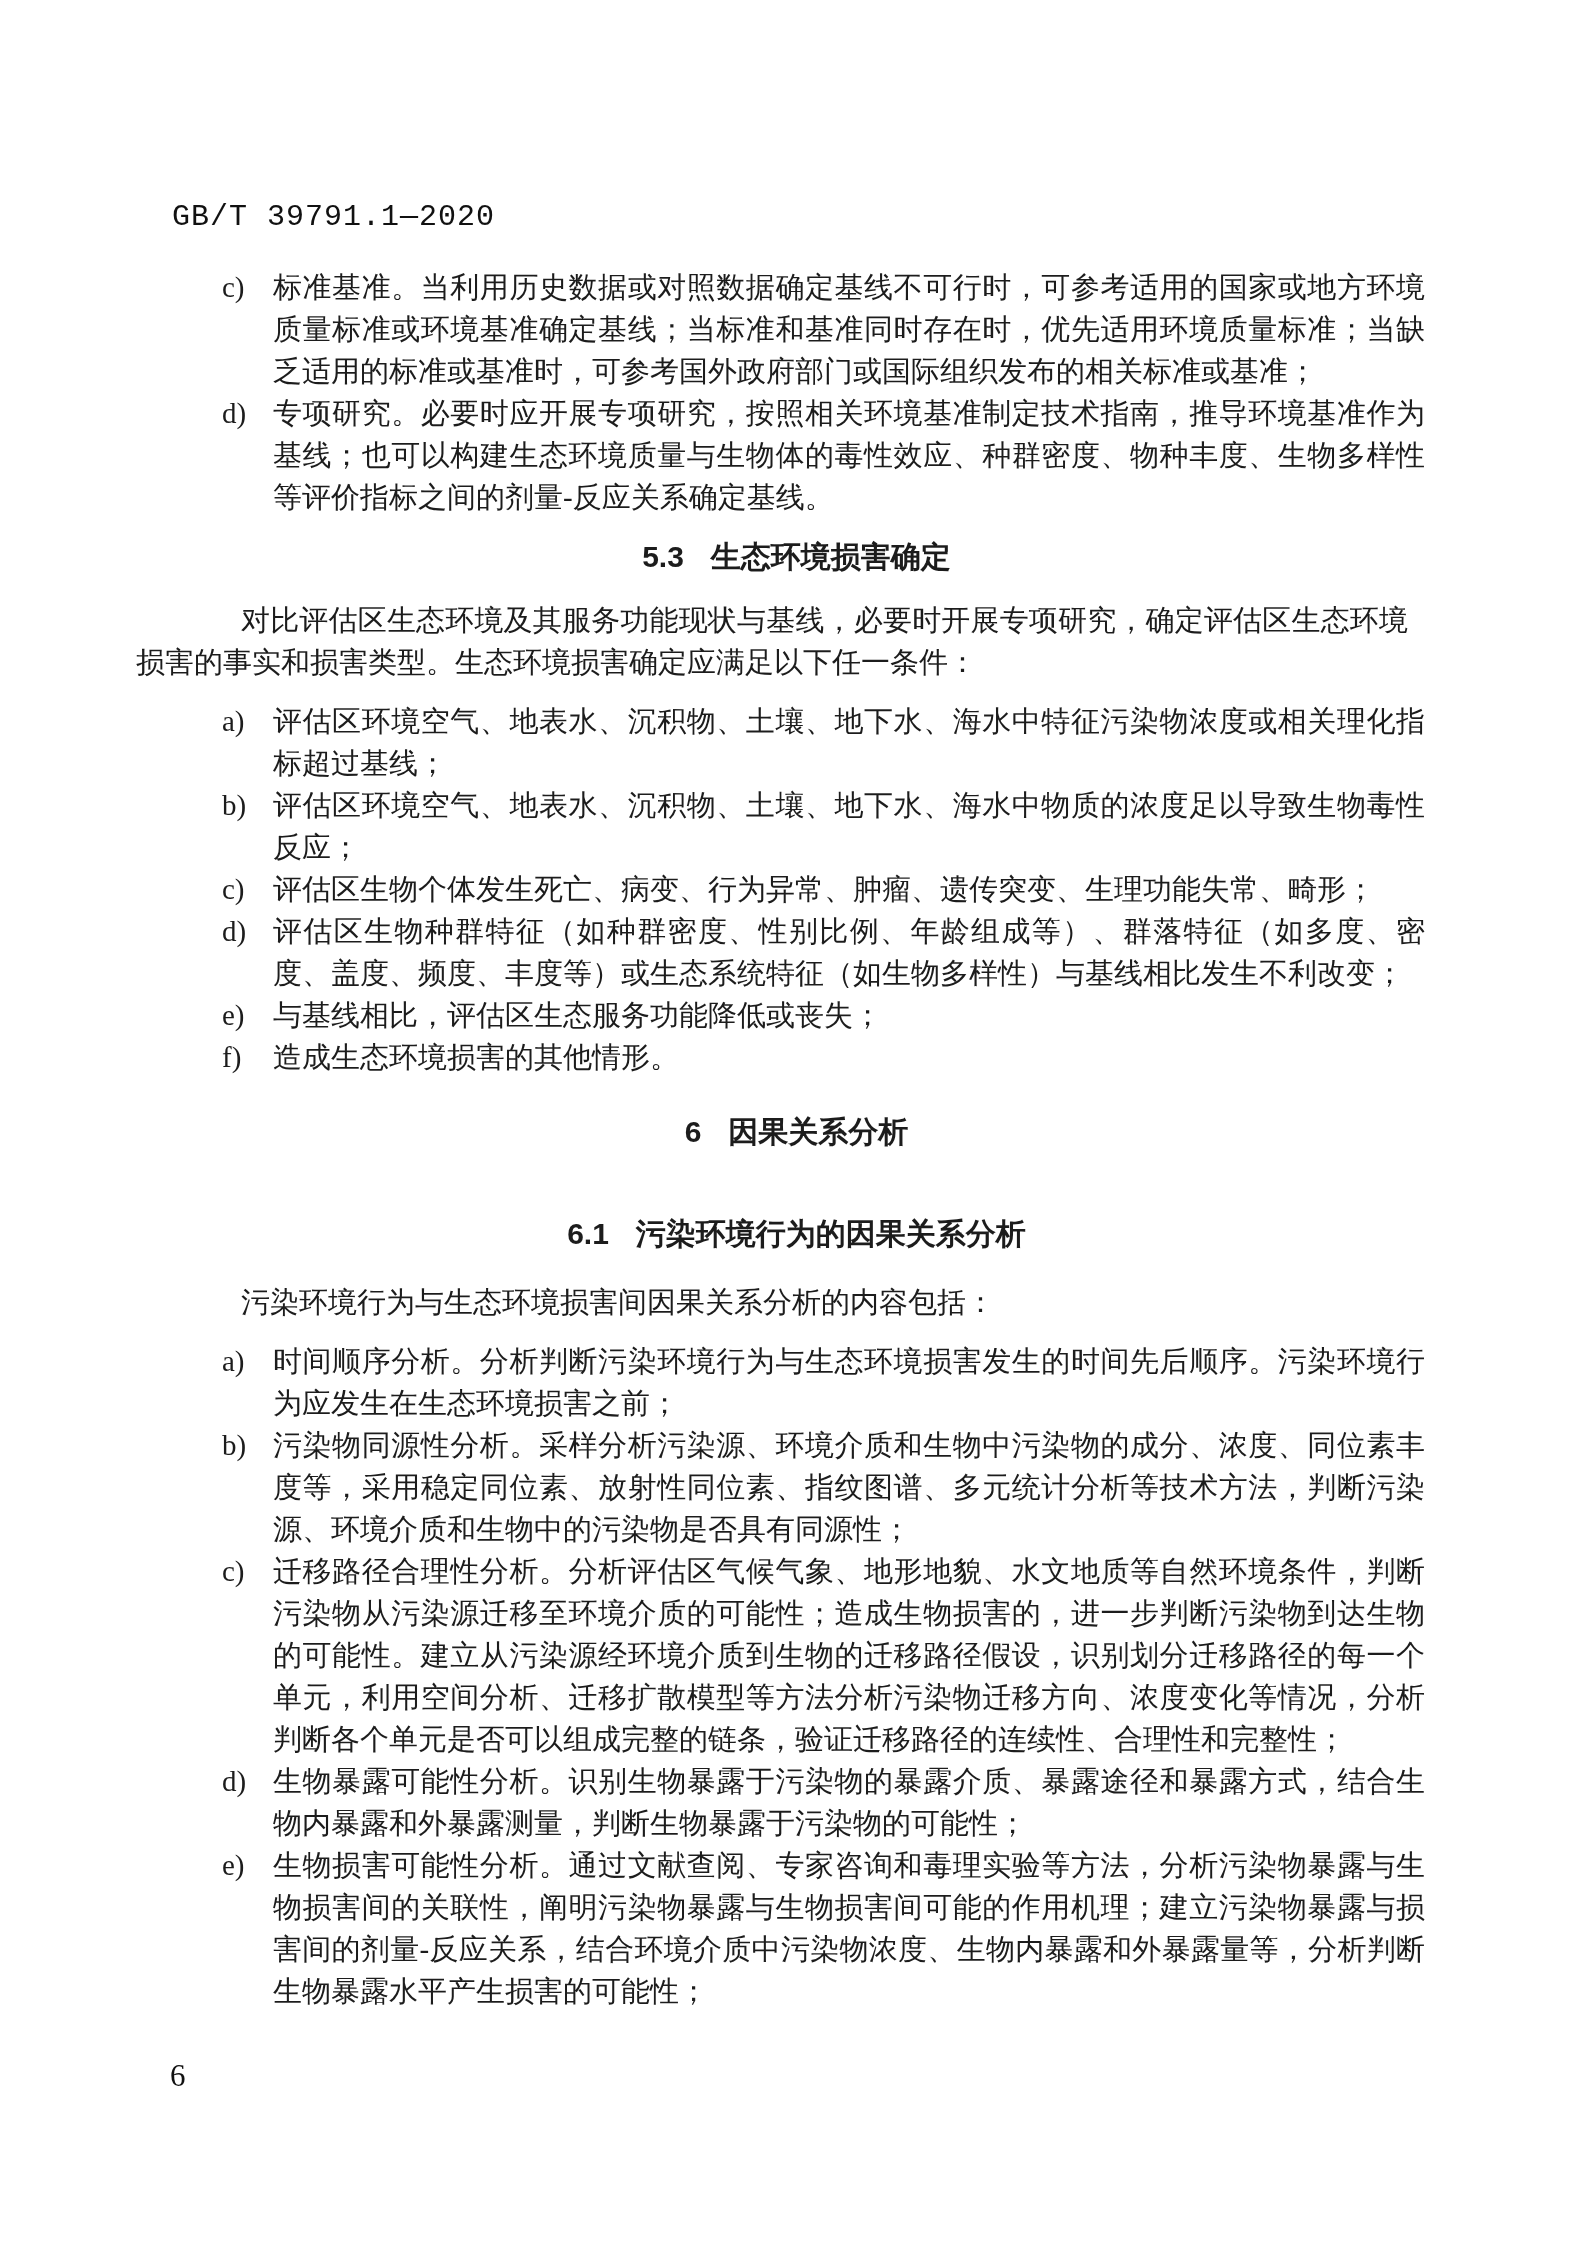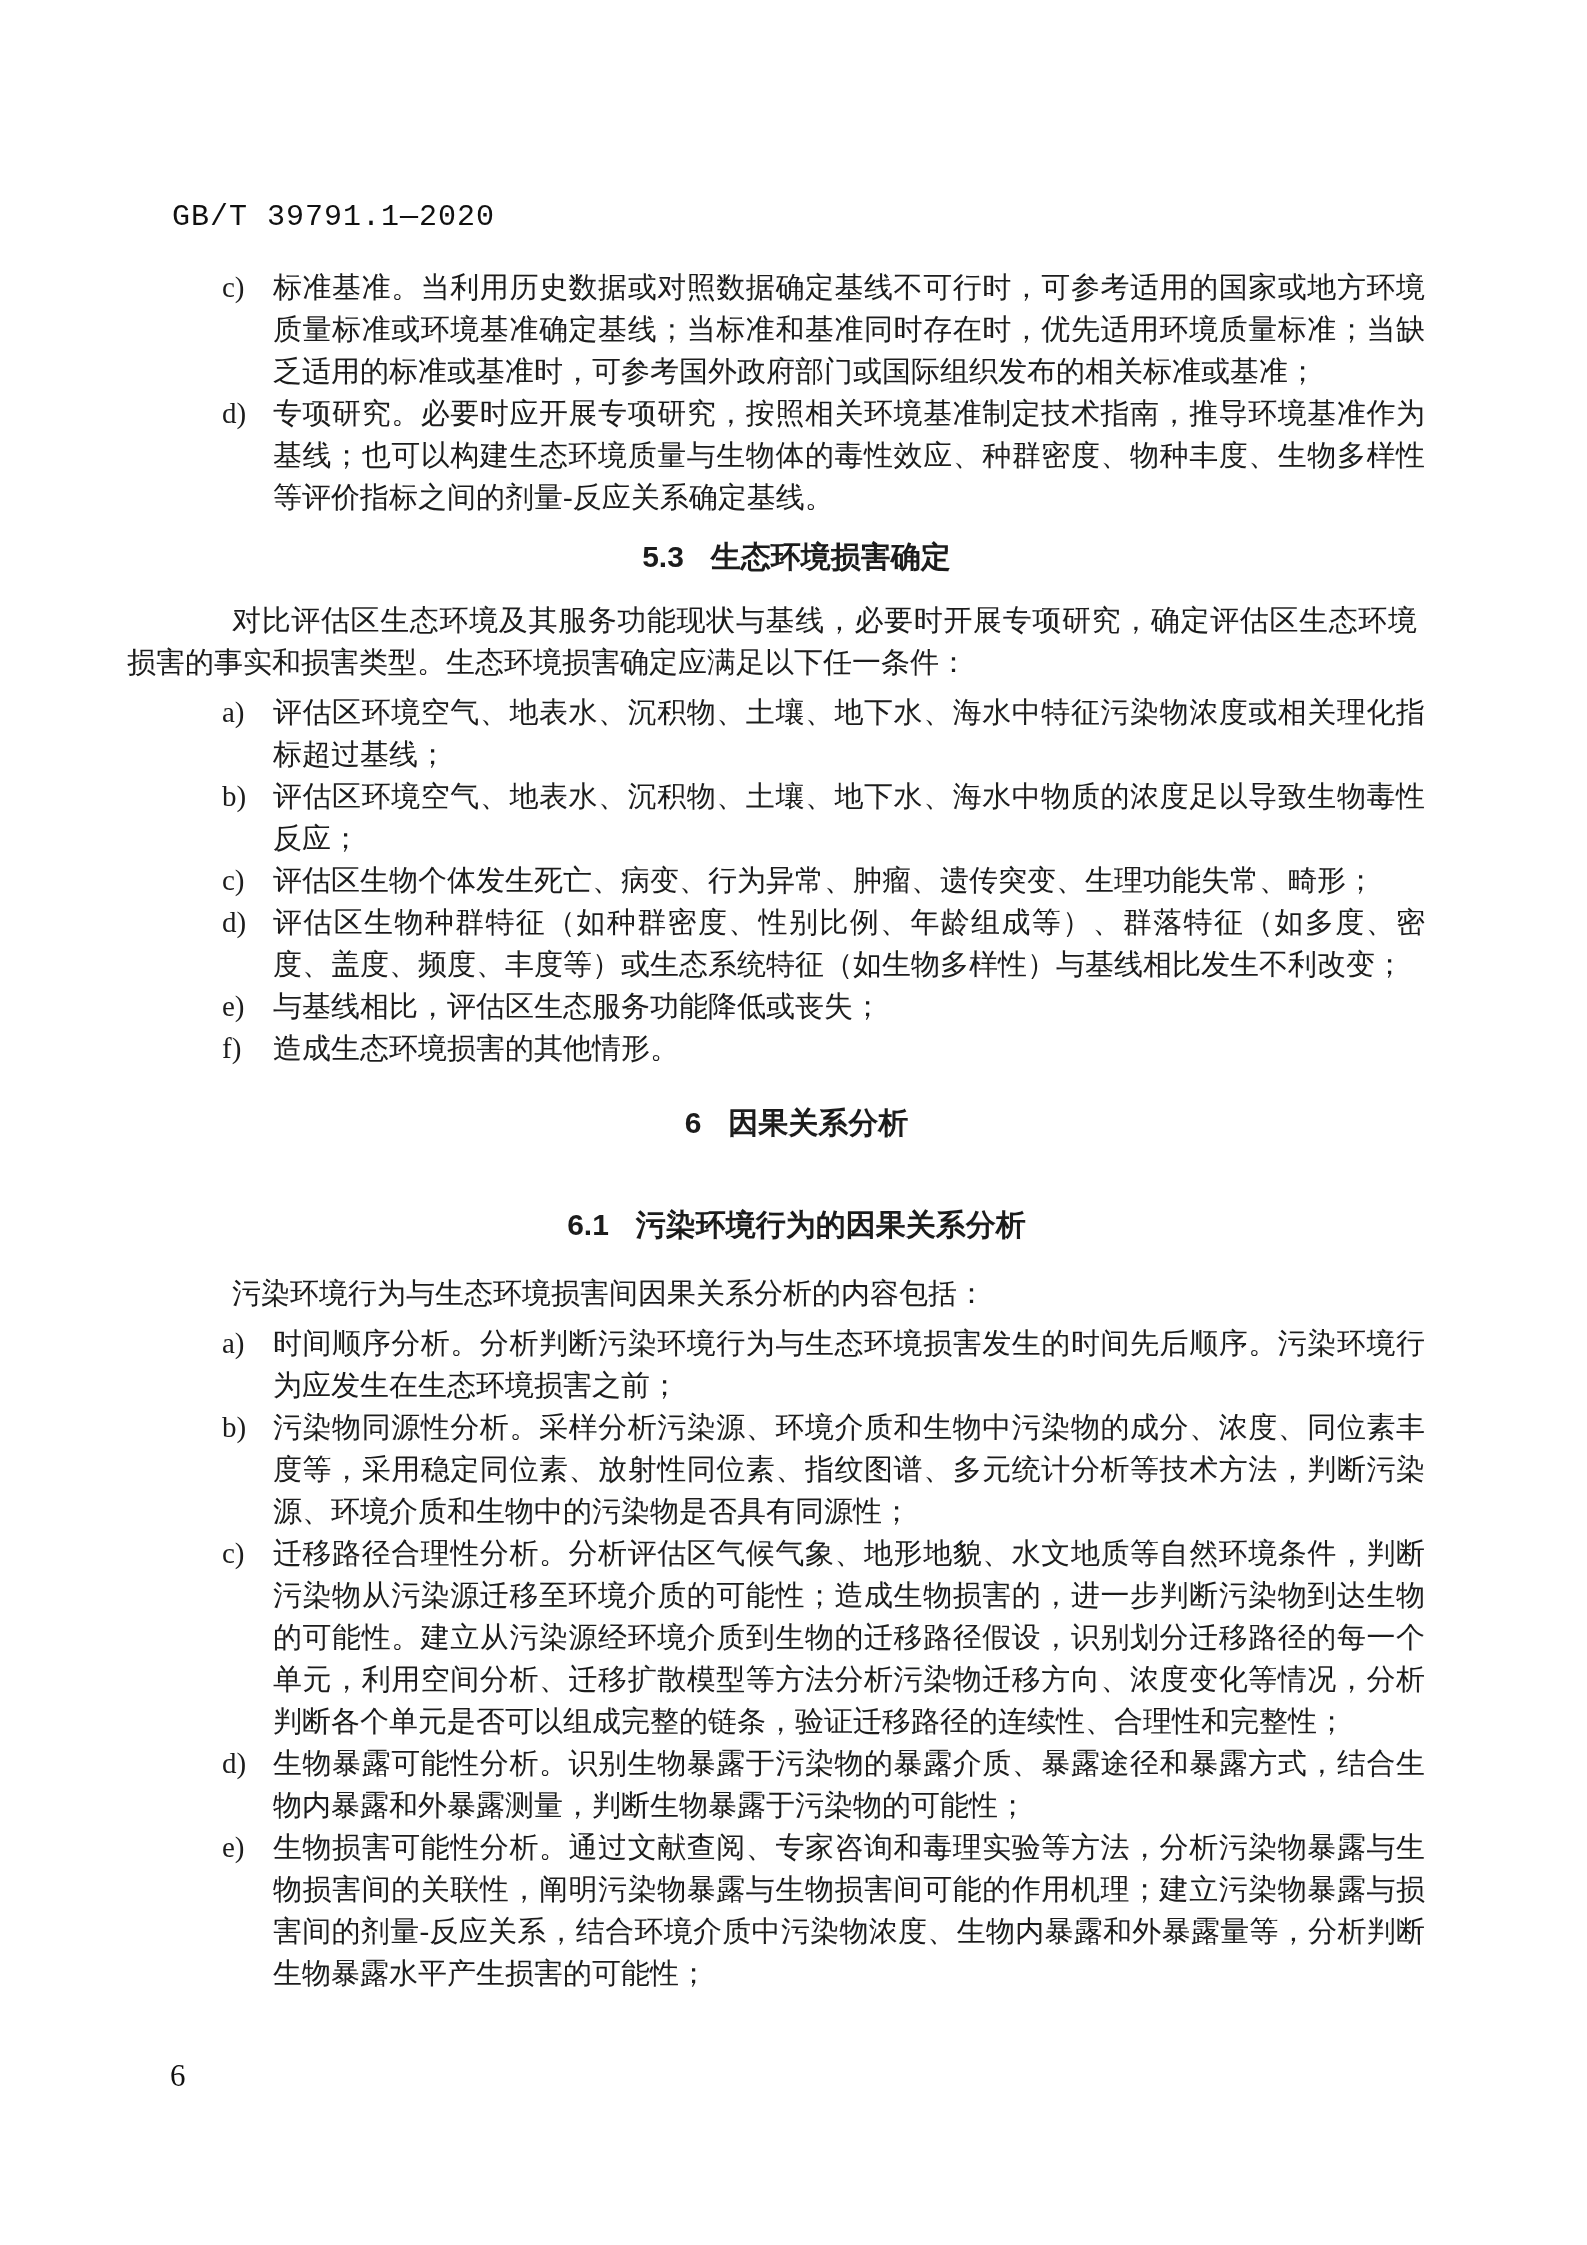--- a/index.html
+++ b/index.html
@@ -62,21 +62,21 @@
   }
   .clause-heading .clause-num {
     display: inline-block;
     margin-right: 27px;
   }
   .h-53 { margin-top: 18px; margin-bottom: 21px; }
   .h-6  { margin-top: 33px; margin-bottom: 0; }
   .h-61 { margin-top: 60px; margin-bottom: 26px; }
   .body-para {
     text-indent: 105px;
-    margin: 8px;
+    margin: 17px;
   }
   .page-number {
     position: absolute;
     left: 170px;
     top: 2058px;
     font-size: 31px;
     color: #111;
   }
 </style>
 </head>

